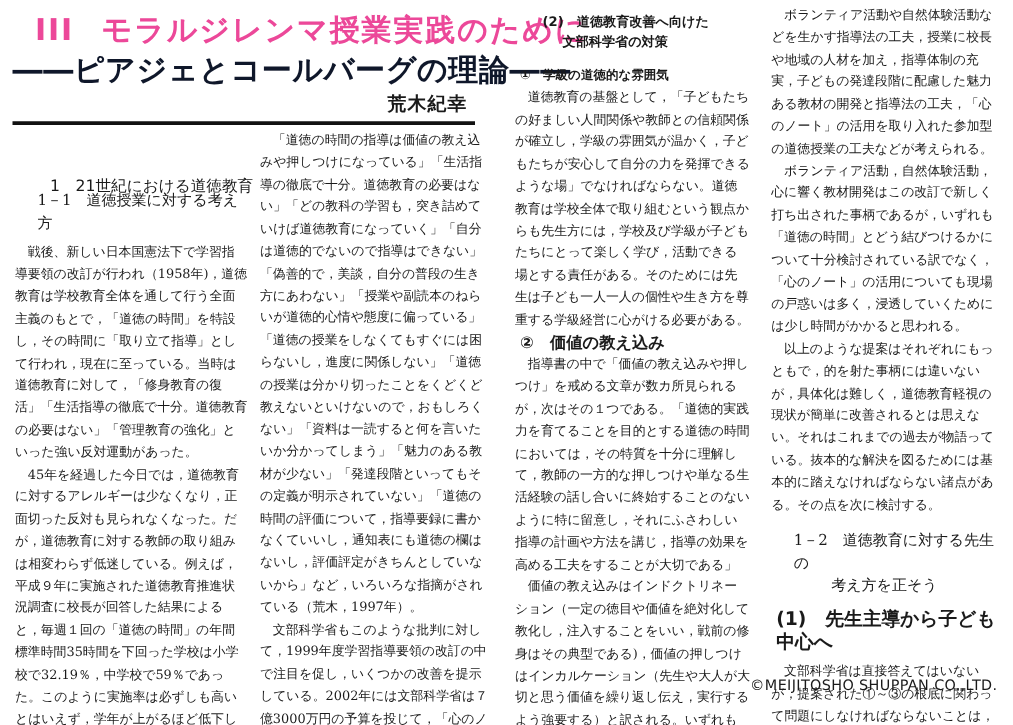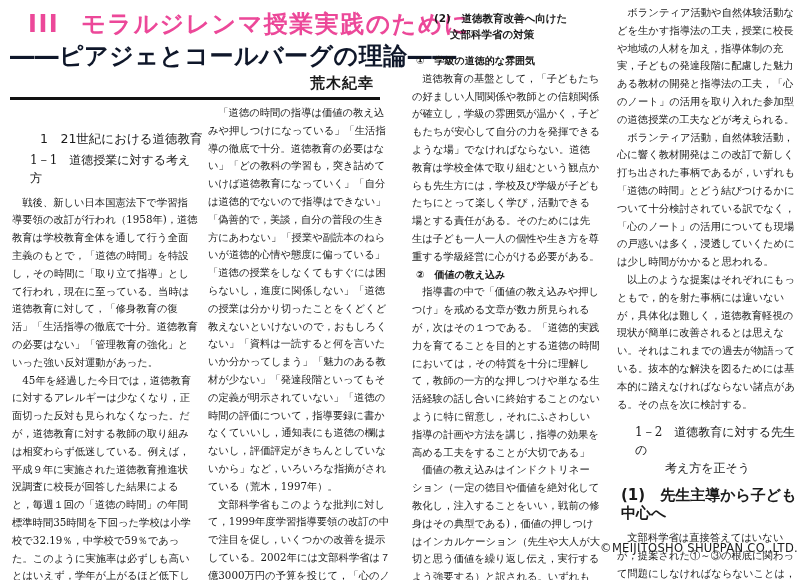--- a/index.html
+++ b/index.html
@@ -9,21 +9,21 @@
             font-weight:bold; font-size:24px; letter-spacing:1.5px; color:#ec4899; white-space:nowrap; }
   .title1 .num { margin-right:22px; }
   .title2 { position:absolute; left:10px; top:40px; font-family:"DejaVu Sans", sans-serif;
             font-weight:bold; font-size:24px; letter-spacing:0.5px; color:#0f172a; white-space:nowrap; }
   .author { position:absolute; right:12px; top:74px; font-weight:bold; font-size:15px; letter-spacing:1px; }
   .rule { position:absolute; left:10px; top:97px; width:190px; height:3px; background:#111; }
   .rule2 { position:absolute; left:200px; top:97px; width:180px; height:3px; background:#111; }
   .col { position:absolute; font-size:10.3px; line-height:17.8px; }
   .col p { margin:0; }
   .indent { text-indent:1em; }
-  .sec1 { position:absolute; left:40px; top:131px; font-family:"DejaVu Sans", sans-serif; font-size:12.5px; white-space:nowrap; }
+  .sec1 { position:absolute; left:40px; top:141px; font-family:"DejaVu Sans", sans-serif; font-size:12.5px; white-space:nowrap; }
   .h-bold { font-weight:normal; font-family:"DejaVu Serif", serif; }
   .h-sans { font-family:"DejaVu Sans", sans-serif; font-weight:bold; }
   .copyright { position:absolute; right:12px; top:541px; font-family:"DejaVu Sans", sans-serif;
                font-size:11.5px; letter-spacing:0.3px; white-space:nowrap; }
 </style>
 </head>
 <body>
 
 <div>
   <div class="title1">
@@ -46,21 +46,21 @@
 <div class="col" style="left:208px; top:104px; width:186px;">
   <p class="indent">「道徳の時間の指導は価値の教え込みや押しつけになっている」「生活指導の徹底で十分。道徳教育の必要はない」「どの教科の学習も，突き詰めていけば道徳教育になっていく」「自分は道徳的でないので指導はできない」「偽善的で，美談，自分の普段の生き方にあわない」「授業や副読本のねらいが道徳的心情や態度に偏っている」「道徳の授業をしなくてもすぐには困らないし，進度に関係しない」「道徳の授業は分かり切ったことをくどくど教えないといけないので，おもしろくない」「資料は一読すると何を言いたいか分かってしまう」「魅力のある教材が少ない」「発達段階といってもその定義が明示されていない」「道徳の時間の評価について，指導要録に書かなくていいし，通知表にも道徳の欄はないし，評価評定がきちんとしていないから」など，いろいろな指摘がされている（荒木，1997年）。</p>
   <p class="indent">文部科学省もこのような批判に対して，1999年度学習指導要領の改訂の中で注目を促し，いくつかの改善を提示している。2002年には文部科学省は７億3000万円の予算を投じて，「心のノート」を作り，児童・生徒に配っている。次に提案のいくつかを次に示そう。</p>
 </div>
 
 <div class="col" style="left:412px; top:10px; width:188px;">
   <p class="h-sans" style="font-size:10.5px; margin-left:22px; line-height:16px;">(2)　道徳教育改善へ向けた</p>
   <p class="h-sans" style="font-size:10.5px; margin:0 0 10px 38px; line-height:16px;">文部科学省の対策</p>
   <p class="h-sans" style="font-size:10px; margin-left:4px;">①　学級の道徳的な雰囲気</p>
   <p class="indent">道徳教育の基盤として，「子どもたちの好ましい人間関係や教師との信頼関係が確立し，学級の雰囲気が温かく，子どもたちが安心して自分の力を発揮できるような場」でなければならない。道徳教育は学校全体で取り組むという観点からも先生方には，学校及び学級が子どもたちにとって楽しく学び，活動できる場とする責任がある。そのためには先生は子ども一人一人の個性や生き方を尊重する学級経営に心がける必要がある。</p>
-  <p class="h-sans" style="font-size:10px; margin-left:4px;">②　価値の教え込み</p>
+  <p class="h-sans" style="font-size:13px; margin-left:4px;">②　価値の教え込み</p>
   <p class="indent">指導書の中で「価値の教え込みや押しつけ」を戒める文章が数カ所見られるが，次はその１つである。「道徳的実践力を育てることを目的とする道徳の時間においては，その特質を十分に理解して，教師の一方的な押しつけや単なる生活経験の話し合いに終始することのないように特に留意し，それにふさわしい指導の計画や方法を講じ，指導の効果を高める工夫をすることが大切である」</p>
   <p class="indent">価値の教え込みはインドクトリネーション（一定の徳目や価値を絶対化して教化し，注入することをいい，戦前の修身はその典型である)，価値の押しつけはインカルケーション（先生や大人が大切と思う価値を繰り返し伝え，実行するよう強要する）と訳される。いずれも子どもの自由を損ない，自発性や自律性を阻害する道徳教育につながるので，これを回避することを強調している。</p>
 
 </div>
 
 <div class="col" style="left:617px; top:4px; width:186px;">
   <p class="indent">ボランティア活動や自然体験活動などを生かす指導法の工夫，授業に校長や地域の人材を加え，指導体制の充実，子どもの発達段階に配慮した魅力ある教材の開発と指導法の工夫，「心のノート」の活用を取り入れた参加型の道徳授業の工夫などが考えられる。</p>
   <p class="indent">ボランティア活動，自然体験活動，心に響く教材開発はこの改訂で新しく打ち出された事柄であるが，いずれも「道徳の時間」とどう結びつけるかについて十分検討されている訳でなく，「心のノート」の活用についても現場の戸惑いは多く，浸透していくためには少し時間がかかると思われる。</p>
   <p class="indent">以上のような提案はそれぞれにもっともで，的を射た事柄には違いないが，具体化は難しく，道徳教育軽視の現状が簡単に改善されるとは思えない。それはこれまでの過去が物語っている。抜本的な解決を図るためには基本的に踏えなければならない諸点がある。その点を次に検討する。</p>
   <p class="h-bold" style="font-size:12px; margin:10px 0 0 18px; line-height:18px;">1－2　道徳教育に対する先生の</p>

